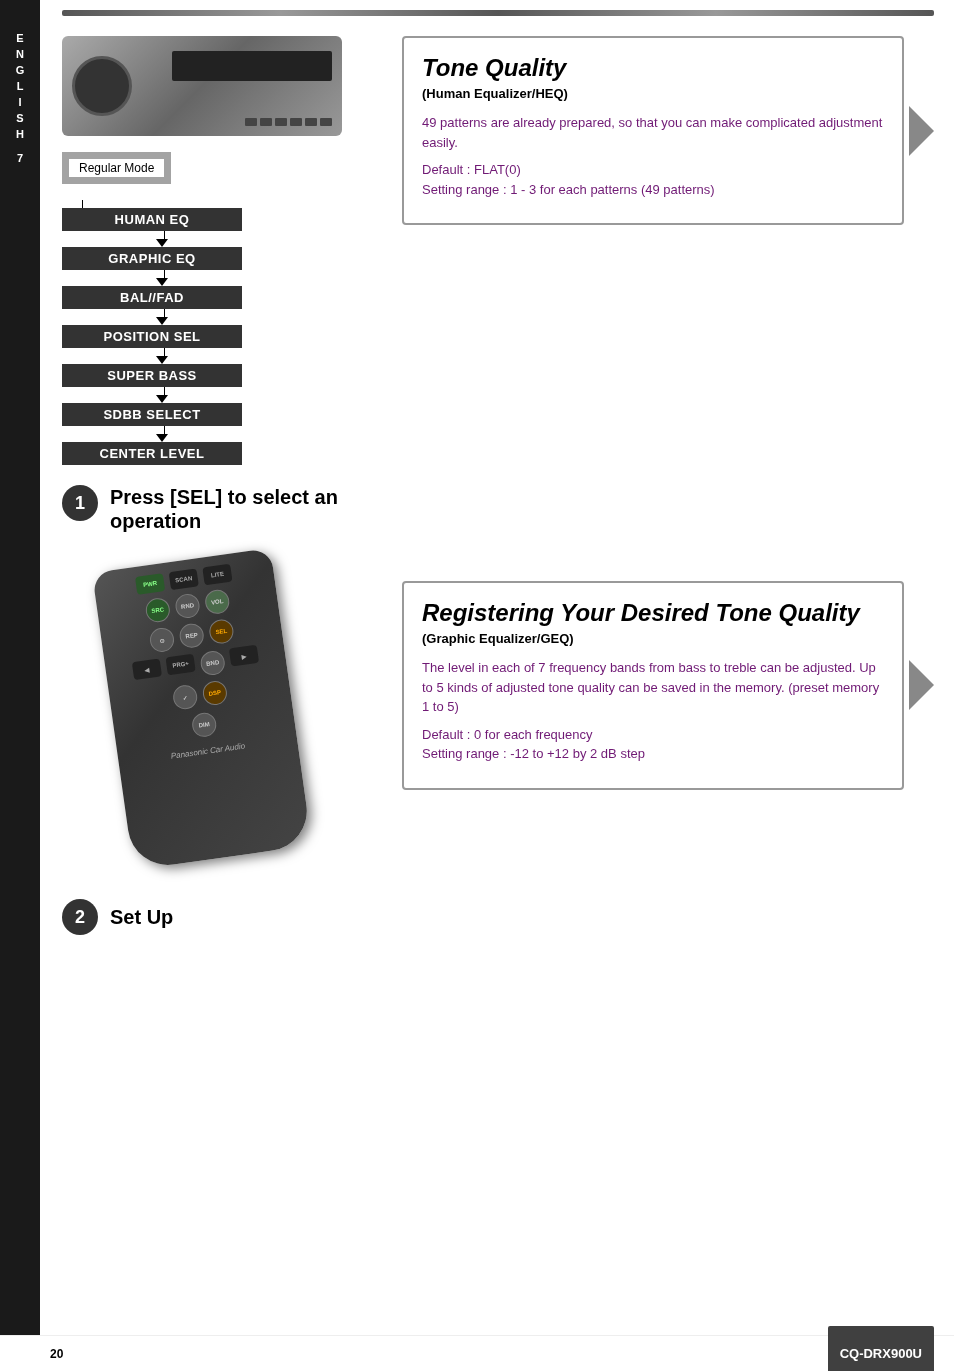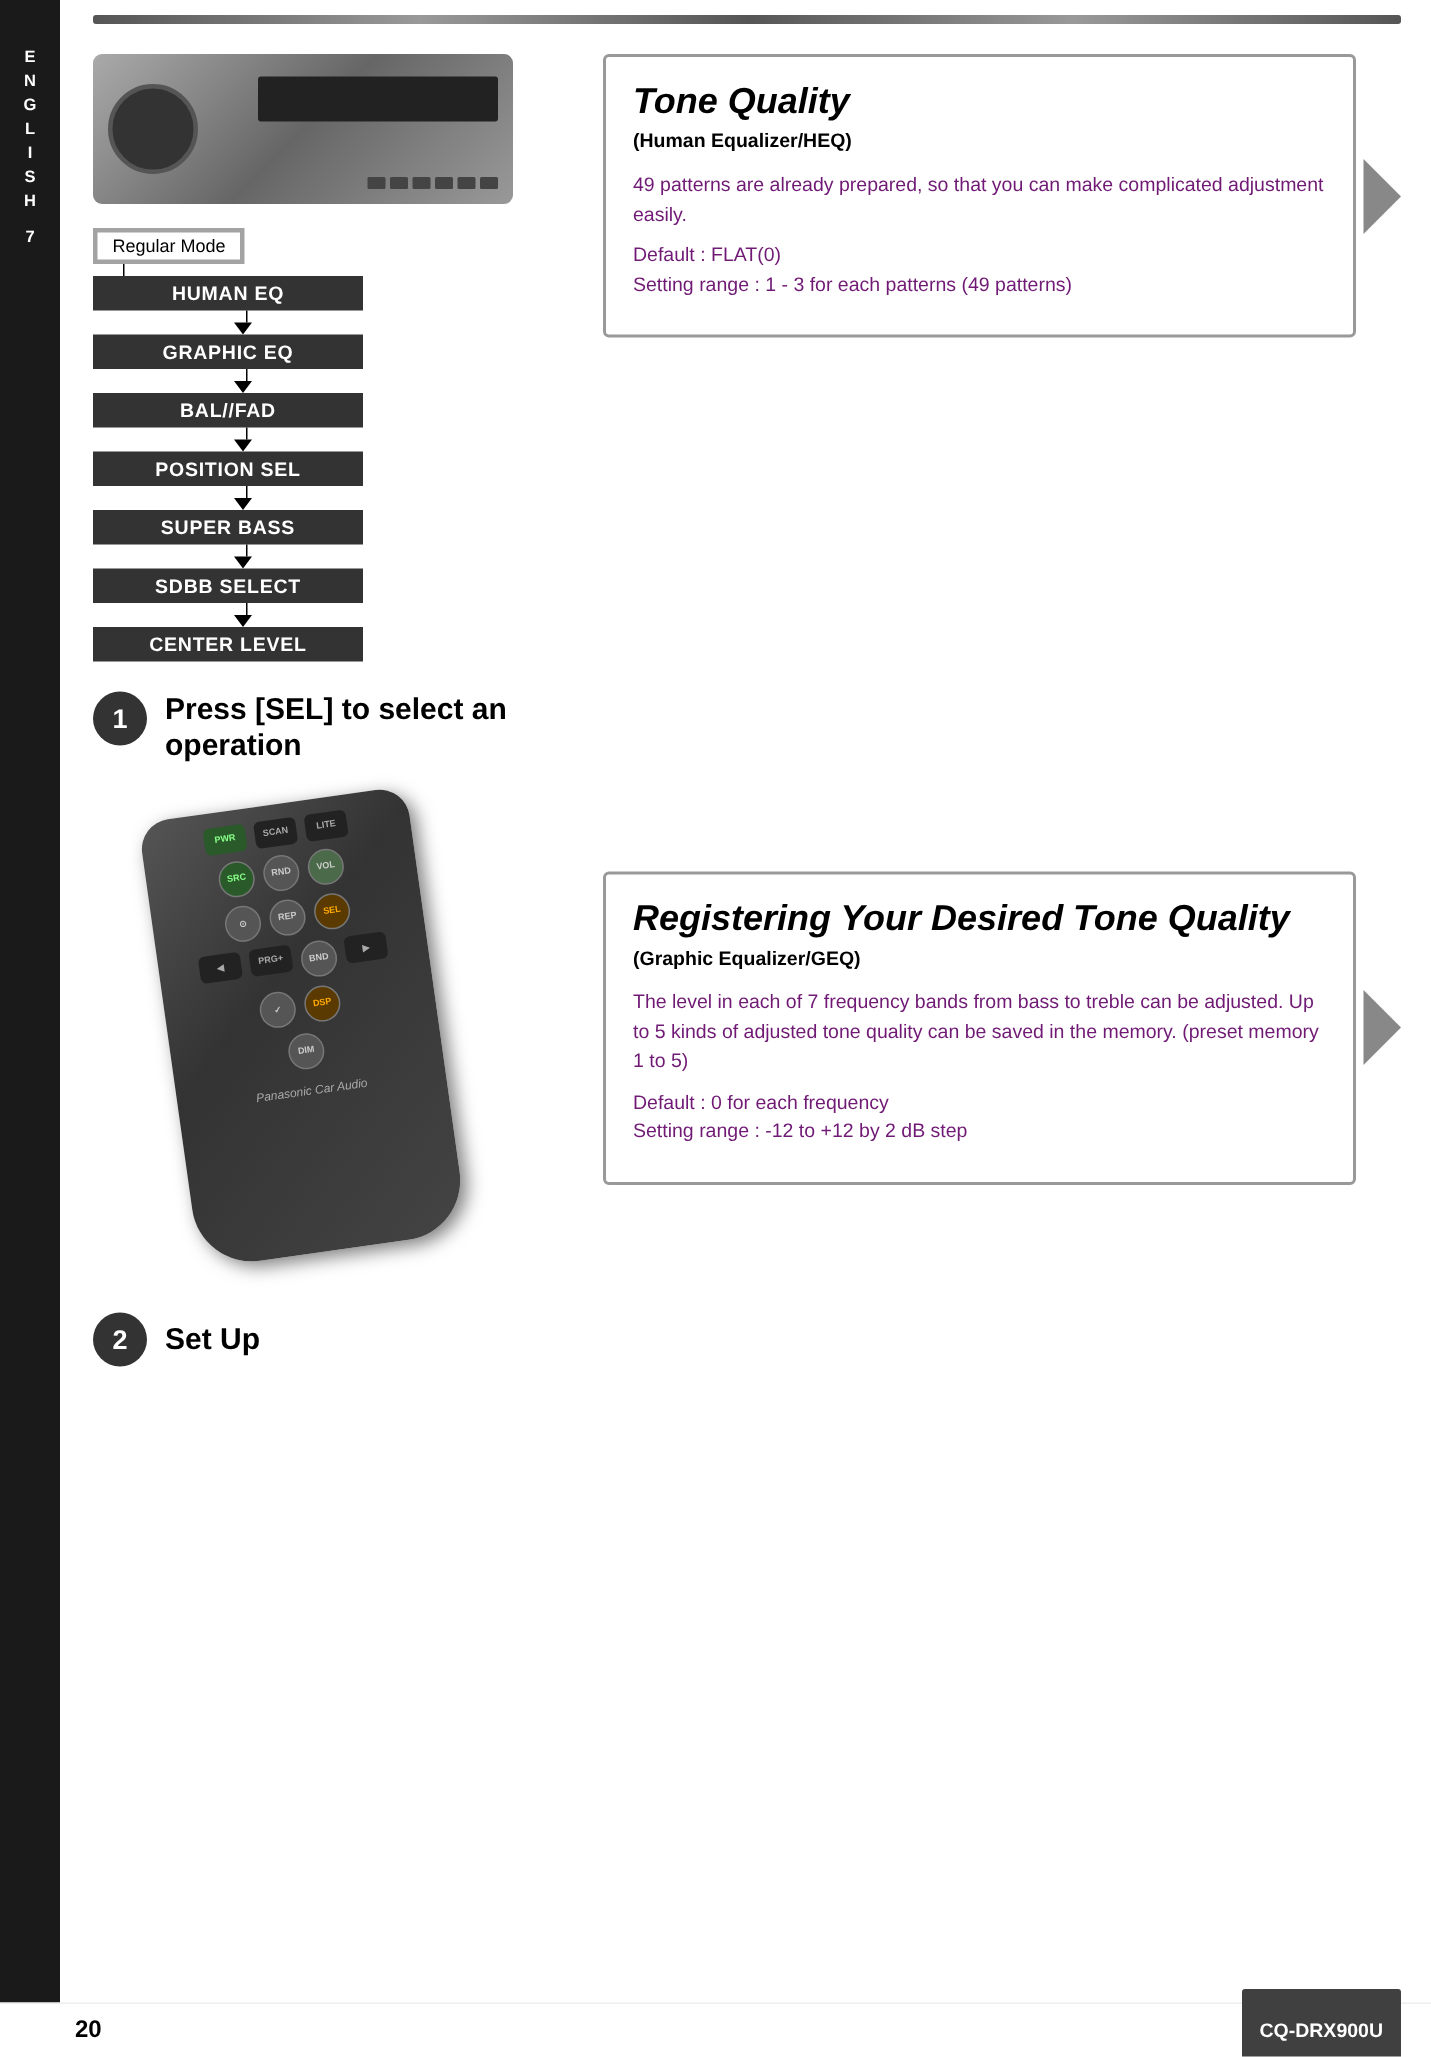--- a/index.html
+++ b/index.html
@@ -146,23 +146,23 @@
     .menu-flow {
       display: flex;
       flex-direction: column;
       align-items: flex-start;
       gap: 0;
     }
 
     .regular-mode-label {
       font-size: 12px;
       color: #000;
-      border: 3px solid #a3a3a3;
+      border: 7px solid #a3a3a3;
       padding: 2px 10px;
-      margin-bottom: 0;
+      margin-bottom: 16px;
       background: #fff;
     }
 
     .arrow-down {
       width: 0;
       height: 0;
       border-left: 6px solid transparent;
       border-right: 6px solid transparent;
       border-top: 8px solid #000;
       margin-left: 20px;
@@ -342,21 +342,21 @@
       height: 36px;
       background: #fff;
       border-top: 1px solid #eee;
       display: flex;
       align-items: center;
       justify-content: space-between;
       padding: 0 20px 0 50px;
     }
 
     .page-number {
-      font-size: 16px;
+      font-size: 12px;
       font-weight: bold;
       color: #000;
     }
 
     .model-badge {
       background: #404040;
       color: #fff;
       font-size: 13px;
       font-weight: bold;
       padding: 20px 12px;

